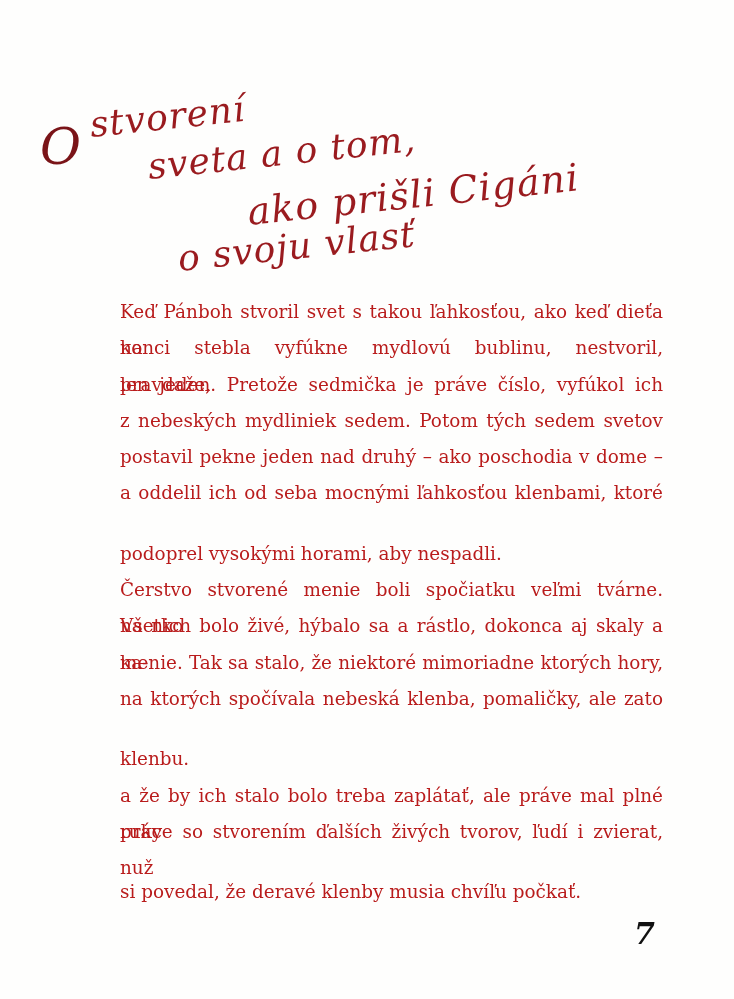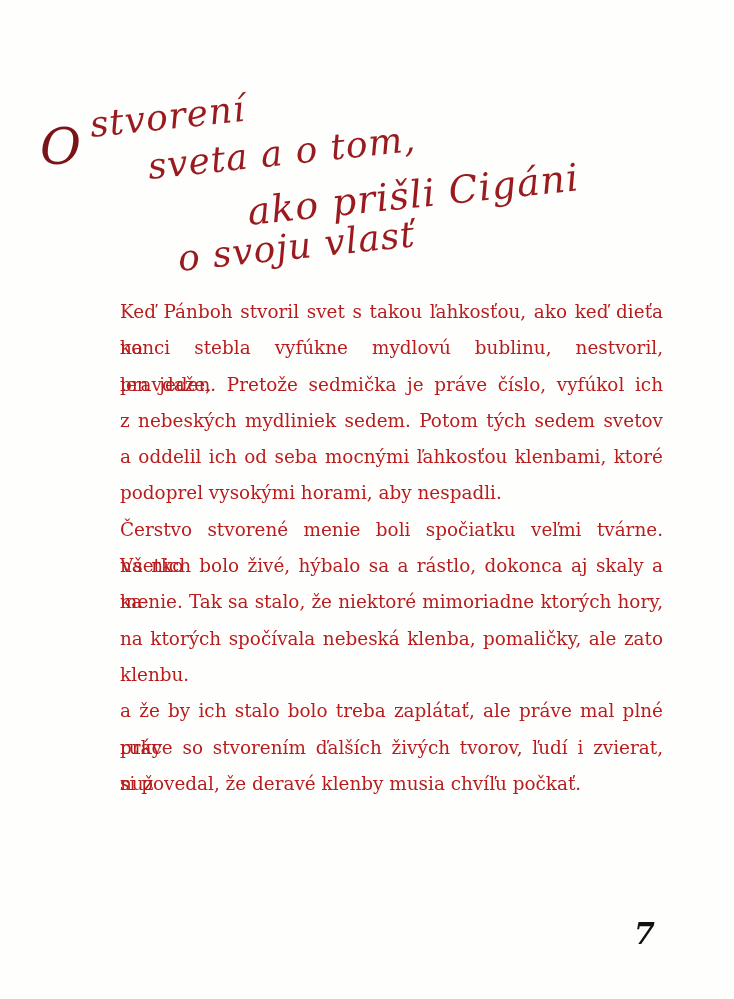--- a/index.html
+++ b/index.html
@@ -63,20 +63,21 @@
     .line {
       display: block;
       text-align: justify;
       text-align-last: justify;
       white-space: nowrap;
       height: 36.3px;
       overflow: visible;
     }
     .line.last {
       text-align-last: left;
+      margin-top: 24px;
     }
     .line-inner {
       display: inline-block;
       width: 100%;
       white-space: normal;
       text-align: justify;
       text-align-last: justify;
     }
     .line.last .line-inner {
       text-align-last: left;
@@ -105,20 +106,21 @@
     <span class="title-line t4">o svoju vlasť</span>
   </div>
 
   <div class="body-text">
 
     <div>
       <span class="line"><span class="line-inner">Keď Pánboh stvoril svet s takou ľahkosťou, ako keď dieťa na</span></span>
       <span class="line"><span class="line-inner">konci stebla vyfúkne mydlovú bublinu, nestvoril, pravdaže,</span></span>
       <span class="line"><span class="line-inner">len jeden. Pretože sedmička je práve číslo, vyfúkol ich</span></span>
       <span class="line"><span class="line-inner">z nebeských mydliniek sedem. Potom tých sedem svetov</span></span>
+      <span class="line"><span class="line-inner">postavil pekne jeden nad druhý – ako poschodia v dome –</span></span>
       <span class="line"><span class="line-inner">a oddelil ich od seba mocnými ľahkosťou klenbami, ktoré</span></span>
       <span class="line last"><span class="line-inner">podoprel vysokými horami, aby nespadli.</span></span>
     </div>
 
     <div>
       <span class="line"><span class="line-inner">Čerstvo stvorené menie boli spočiatku veľmi tvárne. Všetko</span></span>
       <span class="line"><span class="line-inner">na nich bolo živé, hýbalo sa a rástlo, dokonca aj skaly a ka-</span></span>
       <span class="line"><span class="line-inner">menie. Tak sa stalo, že niektoré mimoriadne ktorých hory,</span></span>
       <span class="line"><span class="line-inner">na ktorých spočívala nebeská klenba, pomaličky, ale zato</span></span>
       <span class="line last"><span class="line-inner">klenbu.</span></span>

